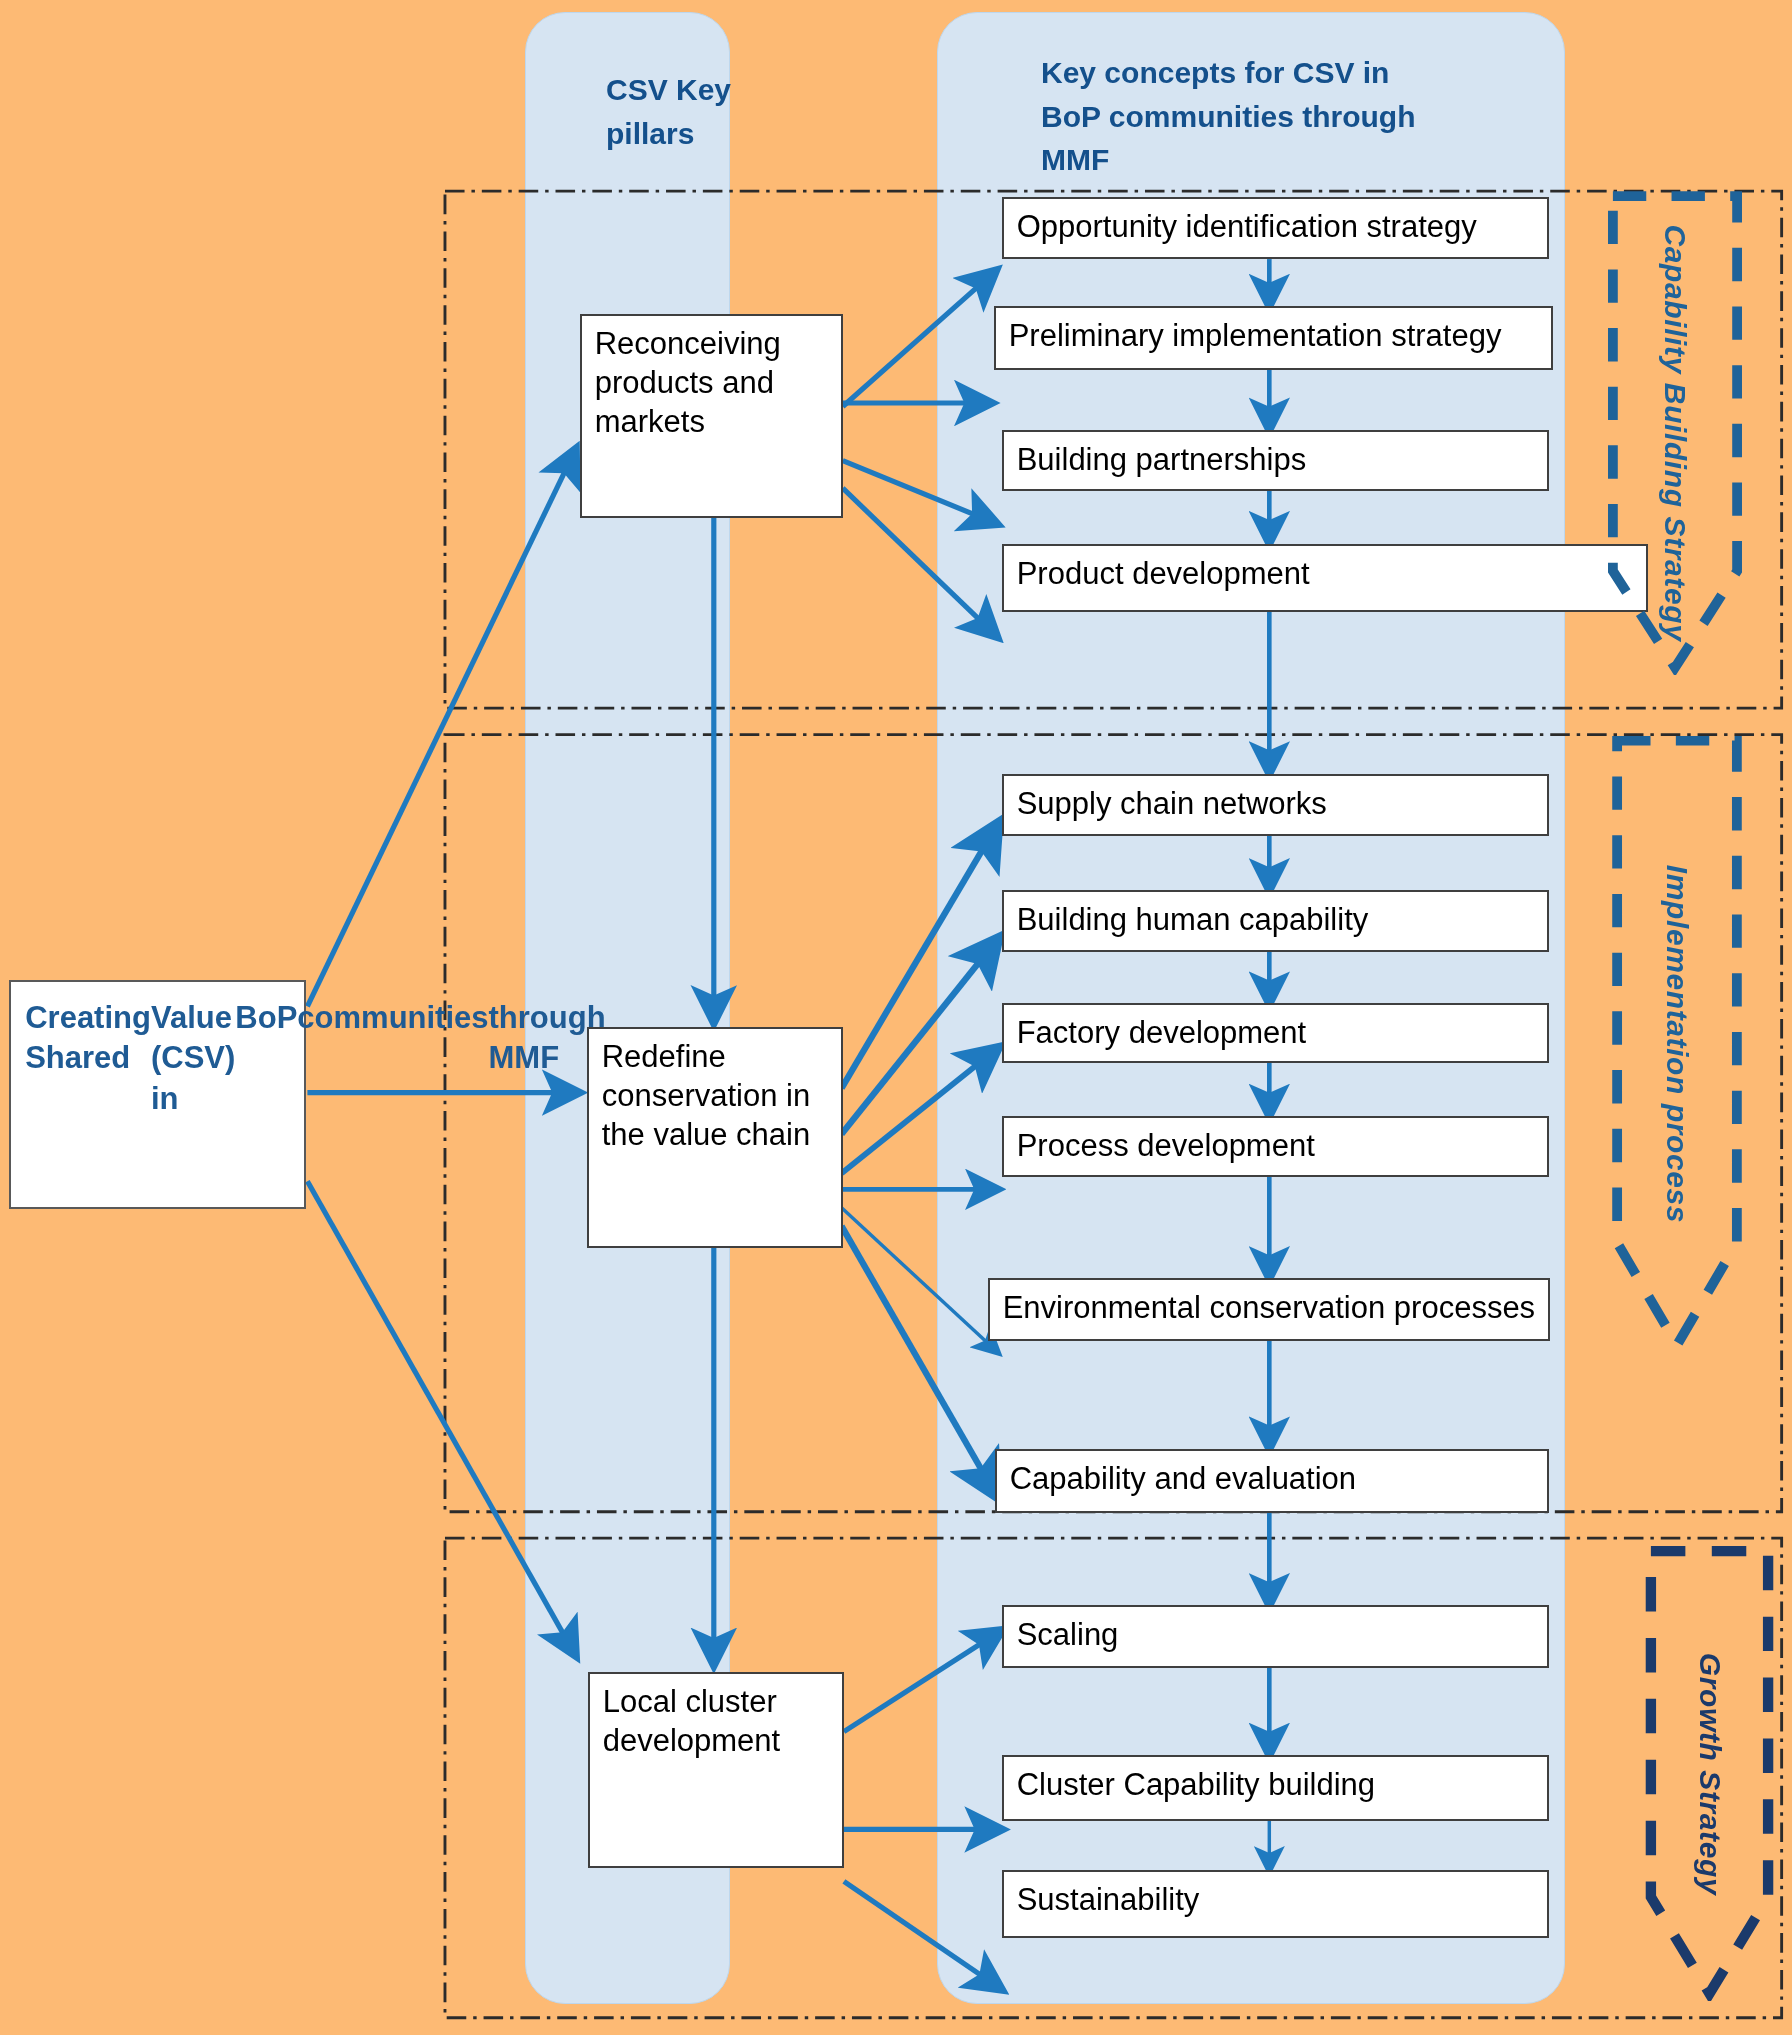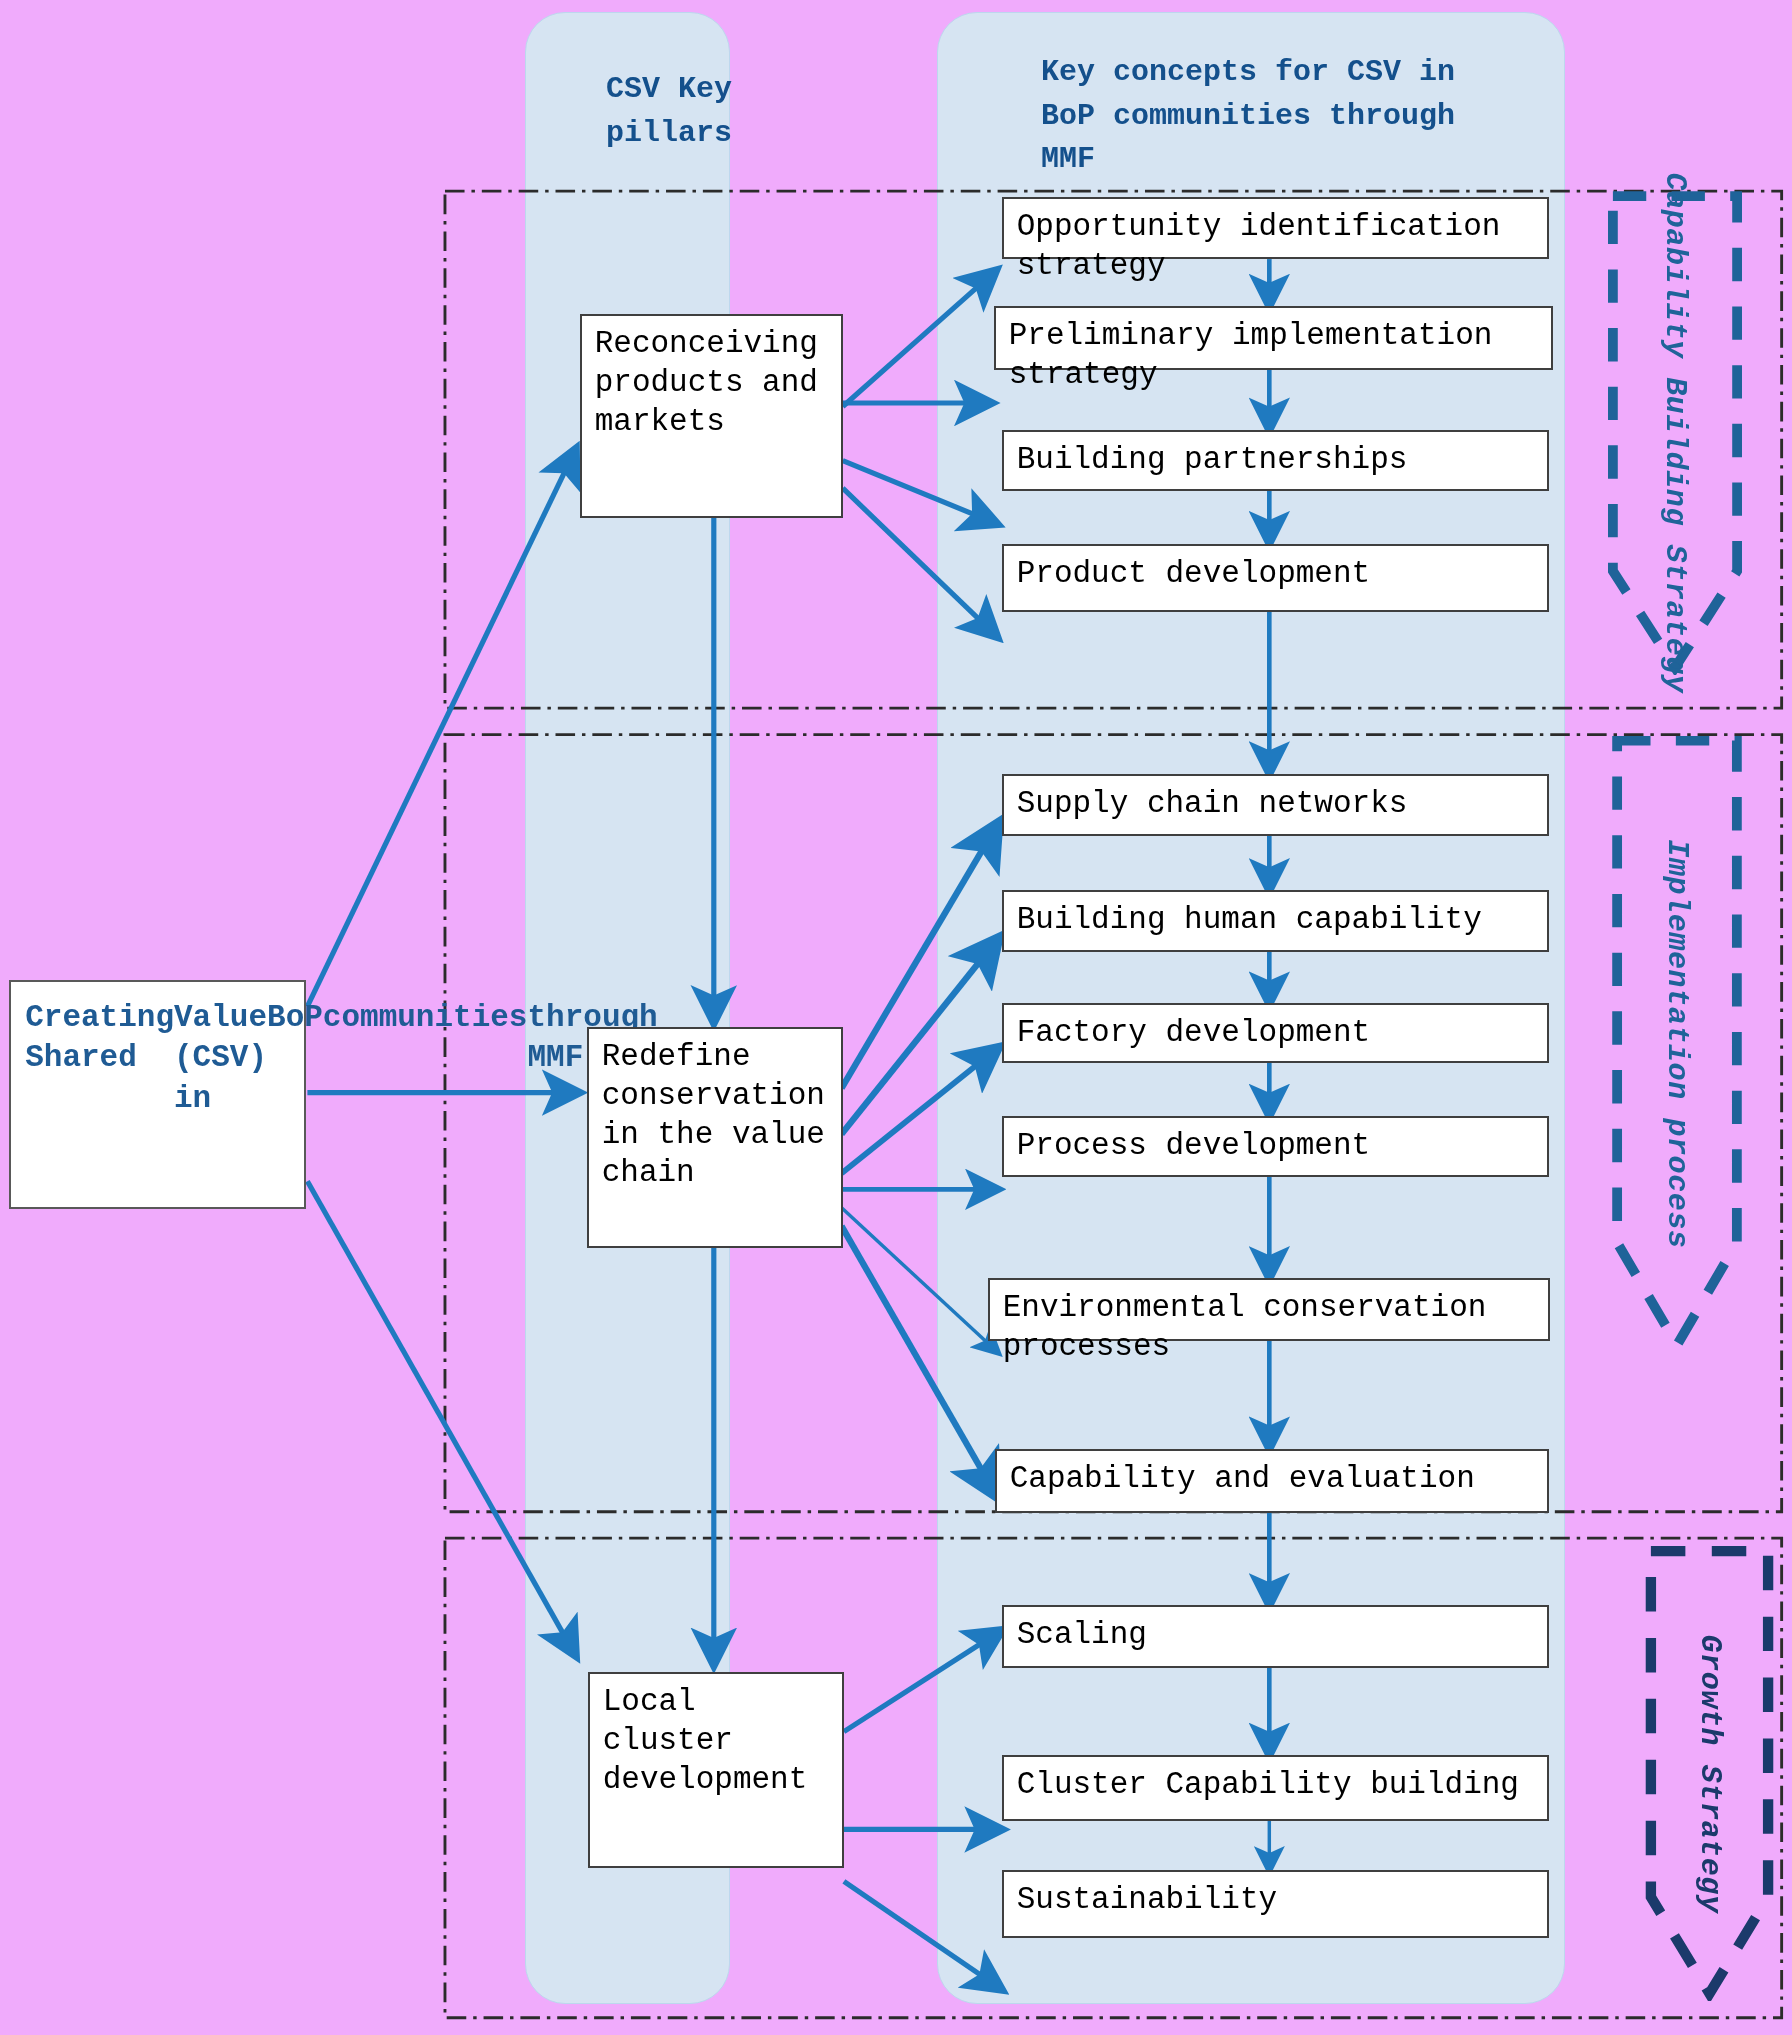--- a/index.html
+++ b/index.html
@@ -1,20 +1,20 @@
 <!DOCTYPE html>
 <html style="font-size:9.2px"><head>
 <meta charset="utf-8">
 <style>
   html,body{margin:0;padding:0;background:#fff;}
   #stage{
     position:relative;
     width:1792px;height:2035px;
-    background:#f0abfc;
-    font-family:Liberation Mono, monospace;
+    background:#fdba74;
+    font-family:Liberation Sans, sans-serif;
     overflow:hidden;
   }
   
   .column-bg{
     position:absolute;
     background:#d6e4f2;
     border:1.7px solid #bdd7ee;
     border-radius:40px;
     box-sizing:border-box;
   }
@@ -164,21 +164,21 @@
 
   <div class="node" style="left:1002px;top:197px;width:547px;height:62px;">
     <span>Opportunity identification  strategy</span>
   </div>
   <div class="node" style="left:994px;top:306px;width:559px;height:64px;">
     <span>Preliminary  implementation strategy</span>
   </div>
   <div class="node" style="left:1002px;top:430px;width:547px;height:61px;">
     <span>Building  partnerships</span>
   </div>
-  <div class="node" style="left:1002px;top:544px;width:547px;height:68px;">
+  <div class="node" style="left:1002px;top:544px;width:646px;height:68px;">
     <span>Product development</span>
   </div>
 
   <div class="node" style="left:1002px;top:774px;width:547px;height:62px;">
     <span>Supply chain networks</span>
   </div>
   <div class="node" style="left:1002px;top:890px;width:547px;height:62px;">
     <span>Building  human capability</span>
   </div>
   <div class="node" style="left:1002px;top:1003px;width:547px;height:60px;">

